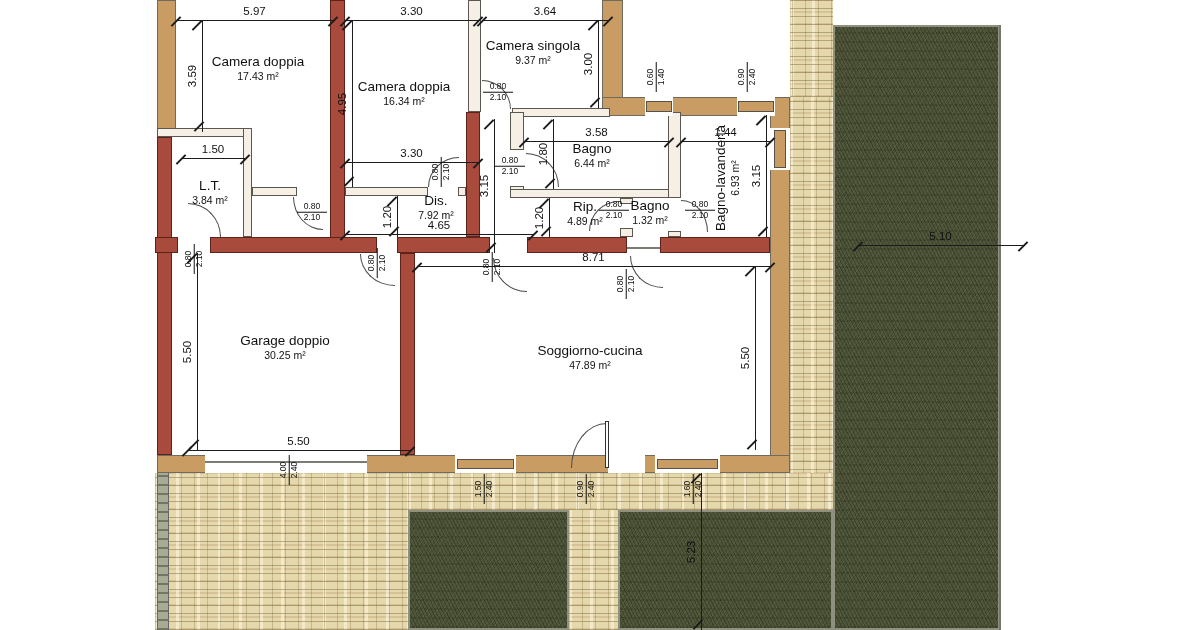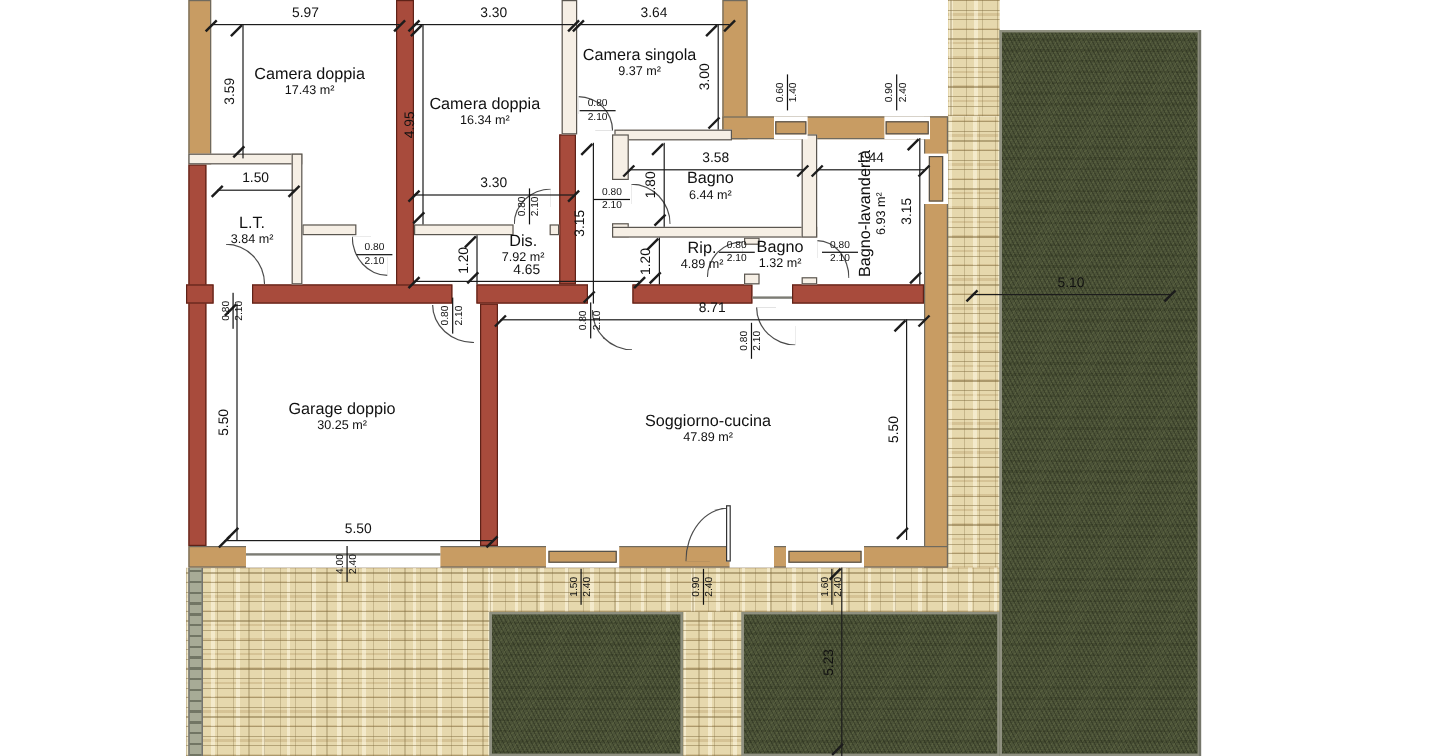--- a/index.html
+++ b/index.html
@@ -152,21 +152,21 @@
     </div>
   <div class="abs dh" style="left:345px;top:234px;width:188px;">
       <span class="hlabel">4.65</span>
     </div>
   <div class="abs dh" style="left:417px;top:266px;width:353px;">
       <span class="hlabel">8.71</span>
     </div>
   <div class="abs dh" style="left:187px;top:450px;width:223px;">
       <span class="hlabel">5.50</span>
     </div>
-  <div class="abs dh" style="left:810px;top:245px;width:165px;text-align:right;">
+  <div class="abs dh" style="left:858px;top:245px;width:165px;text-align:right;">
       <span class="hlabel">5.10</span>
     </div>
 
   <div class="abs dv" style="left:202px;top:20px;height:112px;">
       <span class="vlabel">3.59</span>
     </div>
   <div class="abs dv" style="left:352px;top:20px;height:167px;">
       <span class="vlabel">4.95</span>
     </div>
   <div class="abs dv" style="left:598px;top:20px;height:88px;">

